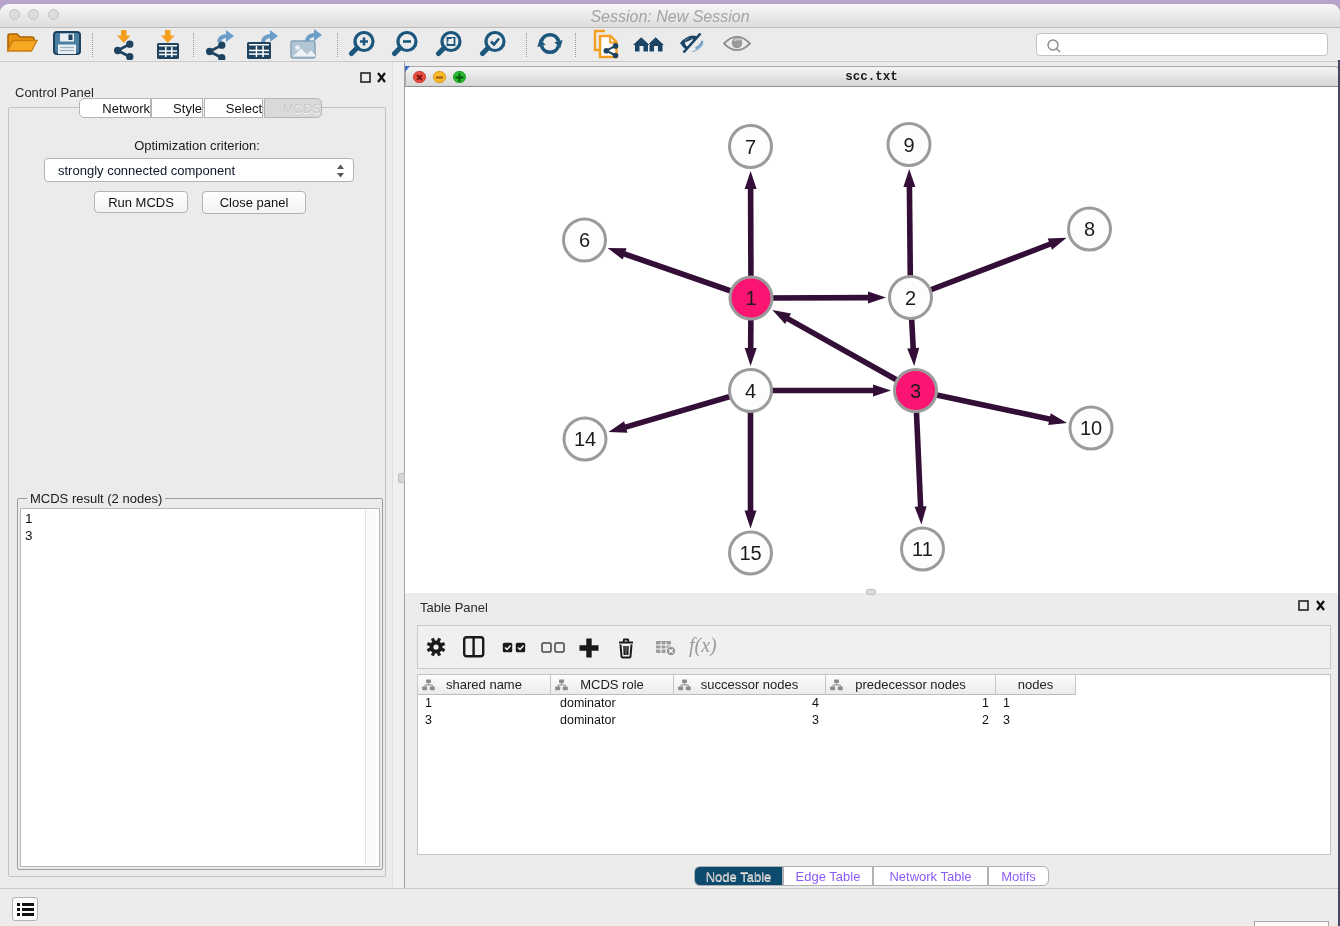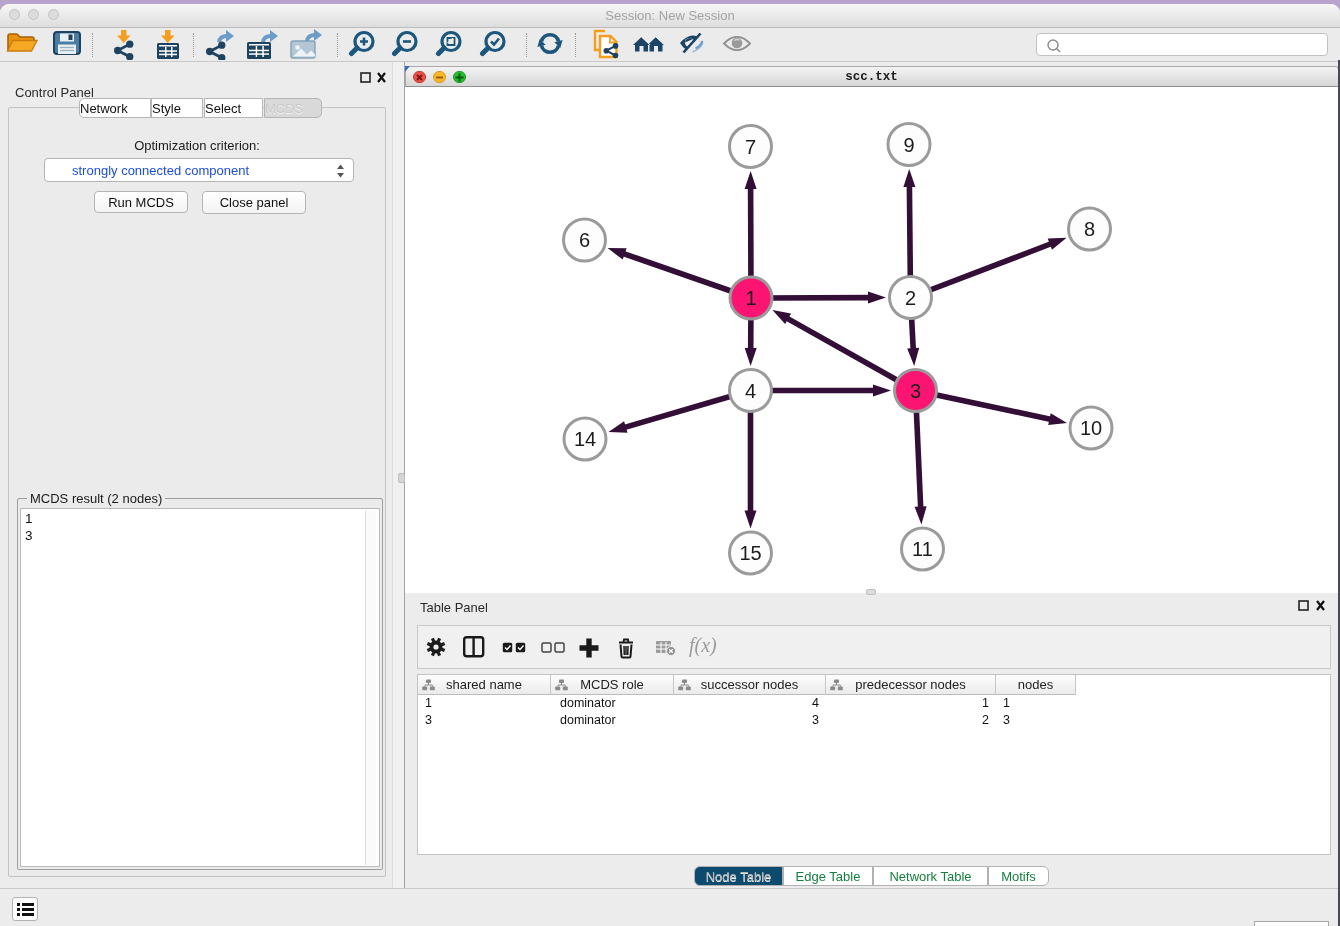--- a/index.html
+++ b/index.html
@@ -1,45 +1,45 @@
 <!DOCTYPE html>
 <html><head><meta charset="utf-8"><style>
 * { margin:0; padding:0; box-sizing:border-box; }
 html,body { width:1340px; height:926px; overflow:hidden; }
 body { background:#b7a3cb; font-family:"Liberation Sans", sans-serif; position:relative; }
 .abs { position:absolute; }
 .winbg { position:absolute; left:0; top:4px; width:1340px; height:922px; background:#ececec; border-radius:9px 9px 0 0; }
 .titlebar { position:absolute; left:0; top:4px; width:1340px; height:24px; background:linear-gradient(#f7f7f7,#dddddd); border-bottom:1px solid #bcbcbc; border-radius:9px 9px 0 0; }
 .tl-circle { position:absolute; top:5px; width:11px; height:11px; border-radius:50%; background:#dcdcdc; border:1px solid #c3c3c3; }
-.wtitle { position:absolute; top:4px; left:0; width:100%; text-align:center; font-size:13px; color:#a3a3a3; }
+.wtitle { position:absolute; top:4px; left:0; width:100%; text-align:center; font-size:16px; color:#a3a3a3;font-style:italic; }
 .toolbar { position:absolute; left:0; top:28px; width:1340px; height:34px; background:#ebebeb; border-bottom:1px solid #c9c9c9; }
 .tsep { position:absolute; top:5px; height:24px; width:0; border-left:1px dotted #999; }
 .searchbox { position:absolute; left:1036px; top:5px; width:292px; height:23px; background:#fff; border:1px solid #c2c2c2; border-radius:4px; }
 
 .cp-title { position:absolute; left:15px; top:85px; font-size:13px; color:#2a2a2a; }
 .cp-content { position:absolute; left:8px; top:107px; width:378px; height:770px; border:1px solid #c3c3c3; background:#ebebeb; border-radius:2px; }
 .tabs { position:absolute; left:79px; top:98px; height:20px; }
-.tab { position:absolute; top:0; height:20px; background:#fff; border:1px solid #b5b5b5; font-size:13px; color:#111; text-align:left; line-height:19px; }
+.tab { position:absolute; top:0; height:20px; background:#fff; border:1px solid #b5b5b5; font-size:13px; color:#111; text-align:right; line-height:19px; }
 .btn { position:absolute; background:linear-gradient(#ffffff,#f3f3f3); border:1px solid #b4b4b4; border-radius:4px; font-size:13px; color:#111; text-align:center; }
 .fieldset { position:absolute; left:17px; top:498px; width:366px; height:372px; border:1px solid #9d9d9d; border-radius:2px; }
 .fieldset .legend { position:absolute; top:-8px; left:9px; background:#ebebeb; padding:0 3px; font-size:13px; color:#1a1a1a; }
 .fs-white { position:absolute; left:2px; top:9px; width:360px; height:359px; background:#fff; border:1px solid #b9b9b9; }
 
 .netwin-tb { position:absolute; left:404.5px; top:66px; width:934px; height:20.5px; background:linear-gradient(#f4f4f4,#d6d6d6); border:1px solid #a9a9a9; border-bottom:1px solid #8f8f8f; border-radius:4px 4px 0 0;font-family:Liberation Mono, monospace; }
 .netcanvas { position:absolute; left:404.5px; top:86.5px; width:934px; height:506px; background:#fff; }
 .tlight { position:absolute; top:3.5px; width:12.5px; height:12.5px; border-radius:50%; }
 .net-title { position:absolute; top:3px; left:0; width:100%; text-align:center; font-size:12.5px; font-weight:bold; color:#1a1a1a; }
 
 .tp-title { position:absolute; left:420px; top:600px; font-size:13px; color:#2a2a2a; }
 .tp-toolbar { position:absolute; left:417px; top:625px; width:914px; height:44px; background:#f0f0f0; border:1px solid #c9c9c9; }
 .tp-table { position:absolute; left:417px; top:674px; width:914px; height:181px; background:#fff; border:1px solid #c3c3c3; }
 .th-row { position:absolute; left:0; top:0; width:658px; height:20px; background:linear-gradient(#fdfdfd,#ebebeb); border-bottom:1px solid #bcbcbc; }
 .th-cell { position:absolute; top:0; height:20px; border-right:1px solid #c6c6c6; font-size:13px; color:#222; text-align:center; line-height:19px; }
 .td { position:absolute; font-size:12.5px; color:#111; }
-.bt-tab { position:absolute; top:866px; height:20px; border:1px solid #b1b1b1; font-size:13px; text-align:center; line-height:19px; background:#fff; color:#15803d; }
+.bt-tab { position:absolute; top:866px; height:20px; border:1px solid #b1b1b1; font-size:13px; text-align:center; line-height:19px; background:#fff; color:#8b5cf6; }
 
 .statusbar { position:absolute; left:0; top:888px; width:1340px; height:38px; background:#ececec; border-top:1px solid #c8c8c8; }
 .membtn { position:absolute; left:1254px; top:897px; width:75px; height:24px; background:linear-gradient(#fdfdfd,#f0f0f0); border:1px solid #a8a8a8; font-size:13px; color:#111;margin-top:24px; }
 .listbtn { position:absolute; left:12px; top:897px; width:26px; height:24px; background:#fdfdfd; border:1px solid #b3b3b3; border-radius:3px; }
 .rightedge { position:absolute; left:1338.4px; top:60px; width:1.6px; height:866px; background:#4a4562; }
 </style></head>
 <body>
 <div class="winbg"></div>
 <div class="titlebar">
   <div class="tl-circle" style="left:8.5px"></div>
@@ -180,21 +180,21 @@
     <path d="M18 2 L25 11 M25 2 L18 11" stroke="#111" stroke-width="2.2"></path>
   </svg>
 <div class="cp-content"></div>
 <div class="tabs">
   <div class="tab" style="left:0;width:72px;border-radius:5px 0 0 5px">Network</div>
   <div class="tab" style="left:72px;width:52px">Style</div>
   <div class="tab" style="left:125px;width:59px">Select</div>
   <div class="tab" style="left:185px;width:58px;background:#d9d9d9;color:#c9c9c9;text-shadow:0 1px 0 #f5f5f5;border-radius:0 5px 5px 0">MCDS</div>
 </div>
 <div class="abs" style="left:0;top:138px;width:394px;text-align:center;font-size:13px;color:#1a1a1a">Optimization criterion:</div>
-<div class="abs" style="left:44px;top:158px;width:310px;height:24px;background:#fff;border:1px solid #b4b4b4;border-radius:4px;font-size:13px;color:#1d4ed8;line-height:23px;padding-left:27px">strongly connected component
+<div class="abs" style="left:44px;top:158px;width:310px;height:24px;background:#fff;border:1px solid #b4b4b4;border-radius:4px;font-size:13px;color:#0f172a;line-height:23px;padding-left:13px">strongly connected component
   <svg width="11" height="16" style="position:absolute;right:7px;top:4px">
       <path d="M5.5 1.5 L9 6 L2 6 Z" fill="#555"></path>
       <path d="M5.5 14.5 L9 10 L2 10 Z" fill="#555"></path>
     </svg>
 </div>
 <div class="btn" style="left:94px;top:191px;width:94px;height:22px;line-height:22px">Run MCDS</div>
 <div class="btn" style="left:202px;top:191px;width:104px;height:23px;line-height:22px">Close panel</div>
 <div class="fieldset">
   <div class="legend">MCDS result (2 nodes)</div>
   <div class="fs-white">

